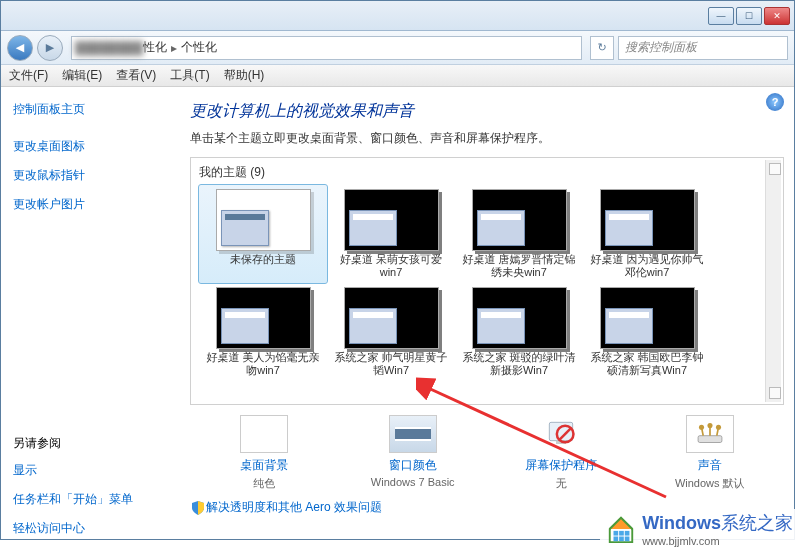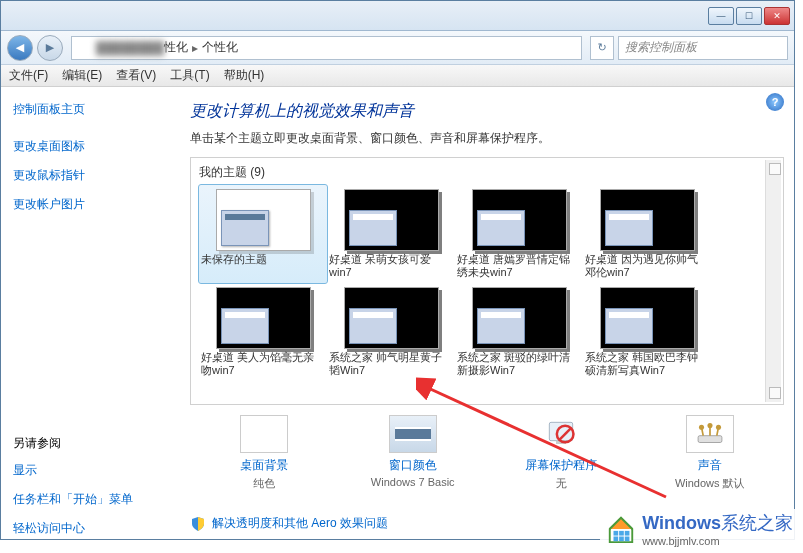--- a/index.html
+++ b/index.html
@@ -9,21 +9,21 @@
 .window { width: 795px; height: 540px; border: 1px solid #5a7ea0; background: #fff; position: relative; }
 .titlebar { height: 30px; background: linear-gradient(#e8eff7, #d6e4f2); border-bottom: 1px solid #a0b8d0; display: flex; align-items: center; justify-content: flex-end; padding: 0 4px; }
 .winbtns { display: flex; gap: 2px; }
 .winbtn { width: 26px; height: 18px; border: 1px solid #5a7ea0; background: linear-gradient(#f0f6fc,#c8dcf0); border-radius: 2px; display:flex; align-items:center; justify-content:center; font-size:9px; color:#3a5a7a; }
 .winbtn.close { background: linear-gradient(#e88,#c33); color:#fff; border-color:#a33; }
 
 
 .addrbar { height: 34px; background: linear-gradient(#f4f8fc,#e2ecf6); border-bottom:1px solid #c0d0e0; display:flex; align-items:center; padding:0 6px; gap:4px; }
 .navbtn { width:26px; height:26px; border-radius:50%; border:1px solid #9ab; background: linear-gradient(#e8f0f8,#c8d8e8); display:flex; align-items:center; justify-content:center; font-size:11px; color:#5a7a9a; }
 .navbtn.active { background: linear-gradient(#7db6e8,#3a7ac0); color:#fff; }
-.breadcrumb { flex:1; height:24px; border:1px solid #b0c0d0; background:#fff; display:flex; align-items:center; padding:0 24px; font-size:12px; color:#333; margin:0 4px; }
+.breadcrumb { flex:1; height:24px; border:1px solid #b0c0d0; background:#fff; display:flex; align-items:center; padding:0 3px; font-size:12px; color:#333; margin:0 4px; }
 .breadcrumb .blur { filter: blur(3px); color:#888; }
 .sep { margin:0 4px; color:#666; }
 .searchbox { width:170px; height:24px; border:1px solid #b0c0d0; background:#fff; display:flex; align-items:center; padding:0 6px; font-size:12px; color:#888; font-style:italic; }
 .refresh { width:24px; height:24px; border:1px solid #b0c0d0; background:#fff; display:flex; align-items:center; justify-content:center; font-size:11px; color:#5a7a9a; }
 
 
 .menubar { height:22px; background: linear-gradient(#f8f8f8,#e8e8e8); border-bottom:1px solid #d0d0d0; display:flex; align-items:center; padding:0 8px; gap:14px; font-size:12px; color:#333; }
 
 
 .content { display:flex; height: calc(100% - 86px); }
@@ -32,21 +32,21 @@
 .seealso-h { font-size:12px; color:#000000; margin:30px 0 10px 0;}
 .main { flex:1; padding:14px 10px 6px 14px; position:relative; }
 .help-icon { position:absolute; top:6px; right:10px; width:18px; height:18px; border-radius:50%; background: radial-gradient(#8cc8ff,#2a6ac0); color:#fff; font-size:11px; display:flex; align-items:center; justify-content:center; font-weight:bold; }
 .main h1 { font-size:16px; color:#003399; font-weight:normal; margin-bottom:8px;font-style:italic; }
 .main .subtitle { font-size:12px; color:#333; margin-bottom:10px; }
 
 
 .theme-box { border:1px solid #d0d0d0; padding:6px 8px 8px 8px; height:248px; overflow:hidden; position:relative; }
 .group-label { font-size:12px; color:#333; margin-bottom:4px; }
 .theme-grid { display:flex; flex-wrap:wrap; gap:0; }
-.theme-item { width:128px; text-align:left; padding:4px 2px; font-size:11px; color:#333; }
+.theme-item { width:128px; text-align:center; padding:4px 2px; font-size:11px; color:#333; }
 .theme-item.selected { outline:1px solid #7ab8e0; background: linear-gradient(#eaf4fc,#d6ecfa); border-radius:2px; }
 .thumb { width:95px; height:62px; margin:0 auto 2px auto; background:#000; border:1px solid #aaa; position:relative; box-shadow: 3px 3px 0 rgba(0,0,0,.5); }
 .thumb.white { background:#fff; box-shadow: 3px 3px 0 rgba(0,0,0,.15); }
 .overlay { position:absolute; left:4px; bottom:4px; width:48px; height:36px; background:#c8d4e8; border:1px solid #7a94b8; box-shadow:1px 1px 2px rgba(0,0,0,.3); }
 .overlay::before { content:""; position:absolute; top:3px; left:3px; right:3px; height:6px; background:#fff; }
 .overlay.darkb::before{ background:#5a7a9a; }
 .theme-name { line-height:1.2; height:26px; overflow:hidden; }
 .scroll-hint { position:absolute; right:2px; top:2px; bottom:2px; width:16px; background:#f0f0f0; border-left:1px solid #ddd; }
 .scroll-hint::before{content:"";position:absolute;left:3px;top:3px;width:10px;height:10px;border:1px solid #bbb;background:#fafafa;}
 .scroll-hint::after{content:"";position:absolute;left:3px;bottom:3px;width:10px;height:10px;border:1px solid #bbb;background:#fafafa;}
@@ -56,21 +56,21 @@
 .ctrl { width:130px; text-align:center; font-size:11px; }
 .ctrl .cicon { width:48px; height:38px; margin:0 auto 4px auto; border:1px solid #ccc; background:#fff; display:flex; align-items:center; justify-content:center; }
 .ctrl .clabel { color:#0066cc; font-size:12px; margin-bottom:2px; }
 .ctrl .csub { color:#666; }
 .window-color-icon { background: linear-gradient(#e8f0f8,#c8d8e8)!important; }
 .window-color-icon::before { content:""; width:36px; height:10px; background:#5a7a9a; border-top:2px solid #fff; border-bottom:2px solid #fff; }
 .sound-icon svg { width:34px; height:28px; }
 .saver-icon svg { width:30px; height:30px; }
 
 
-.footer-link { display:flex; align-items:center; gap:6px; margin-top:24px; font-size:12px; }
+.footer-link { display:flex; align-items:center; margin-top:8px; font-size:12px; }
 .footer-link a{ color:#0066cc; text-decoration:none;}
 .shield { width:16px; height:16px; }
 
 
 .arrow { position:absolute; pointer-events:none; }
 
 
 .watermark { position:absolute; right:4px; bottom:4px; display:flex; align-items:center; gap:6px; font-size:18px; color:#3569c4; background:rgba(255,255,255,.9); padding:2px 6px;}
 .watermark .wb { font-size:11px; color:#666; }
 .house { width:30px; height:30px; }

